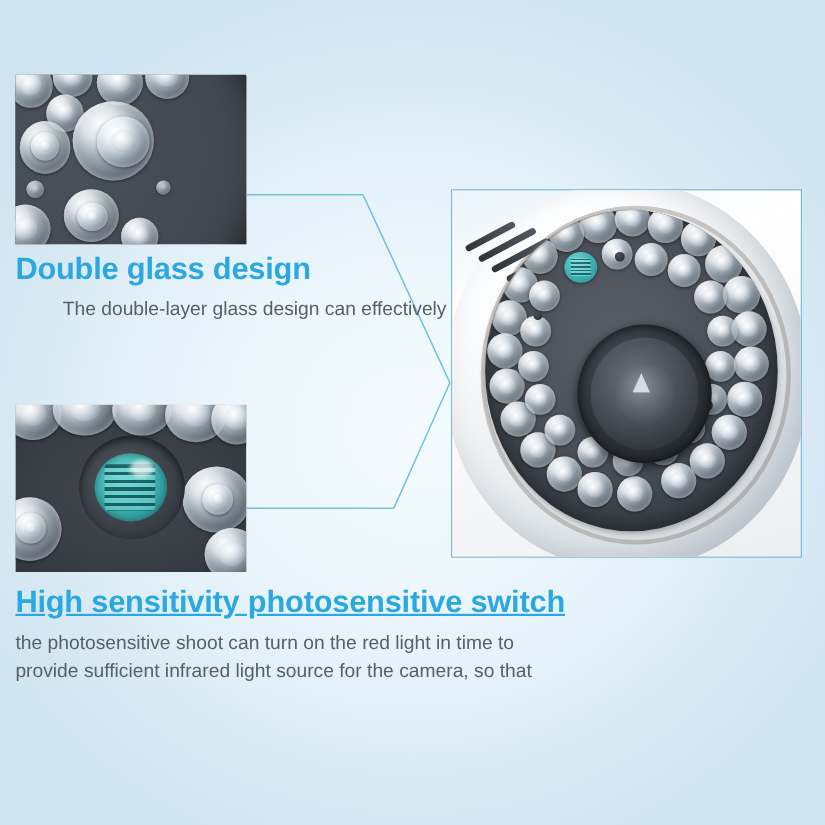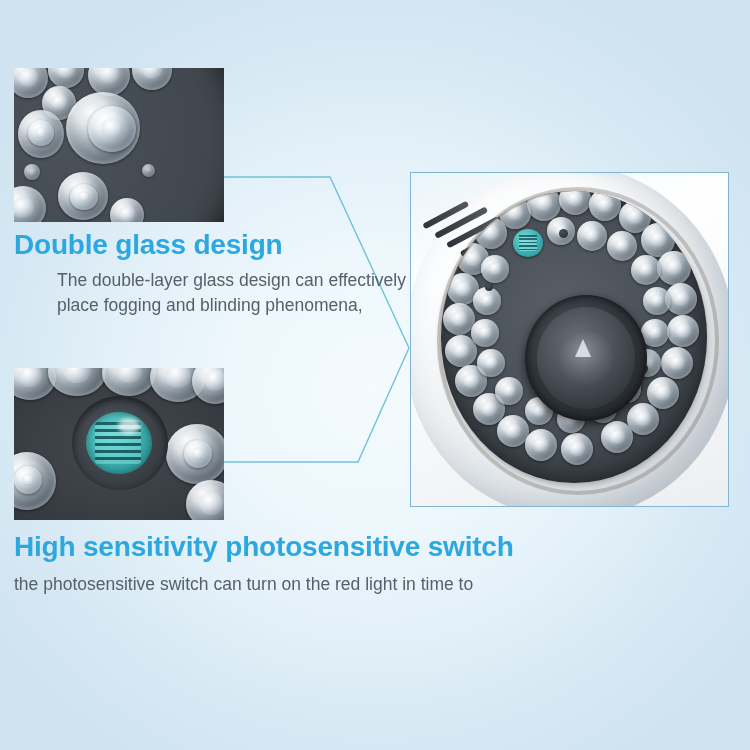--- a/index.html
+++ b/index.html
@@ -132,21 +132,21 @@
 
   
   .conn{position:absolute;left:0;top:0;width:750px;height:750px;pointer-events:none;}
 
   
   .h1{
     position:absolute;color:#2ba8e0;font-weight:bold;letter-spacing:-.2px;
     white-space:nowrap;
   }
   #h1a{left:14px;top:229px;font-size:28px;}
-  #h1b{left:14px;top:531px;font-size:28px;}
+  #h1b{left:14px;top:531px;font-size:28px;text-decoration:underline;}
   .body{
     position:absolute;color:#57606a;font-size:17.5px;line-height:25px;
   }
   #bodyA{left:14px;top:268px;width:392px;margin-left:43px;}
   #bodyB{left:14px;top:572px;width:560px;}
   .body p{margin:0;}
 </style>
 </head>
 <body>
 
@@ -265,22 +265,22 @@
 
   <svg class="conn" viewBox="0 0 750 750">
     <polyline points="224,177 330,177 409,348" fill="none" stroke="#6fc2d8" stroke-width="1.4"></polyline>
     <polyline points="224,462 358,462 409,348" fill="none" stroke="#6fc2d8" stroke-width="1.4"></polyline>
   </svg>
 
   <div class="h1" id="h1a" style="color: rgb(43, 168, 224);">Double glass design</div>
 
   <div class="body" id="bodyA" style="color: rgb(87, 96, 106);">
     <p>The double-layer glass design can effectively</p>
-    <p>place fogging and blinding phenomena,</p>
   </div>
 
   <div class="h1" id="h1b" style="color: rgb(43, 168, 224);">High sensitivity photosensitive switch</div>
 
   <div class="body" id="bodyB" style="color: rgb(87, 96, 106);">
-    <p>the photosensitive switch can turn on the red light in time to</p>
+    <p>the photosensitive shoot can turn on the red light in time to</p>
+    <p>provide sufficient infrared light source for the camera, so that</p>
   </div>
 
 </div>
 
 </body></html>

